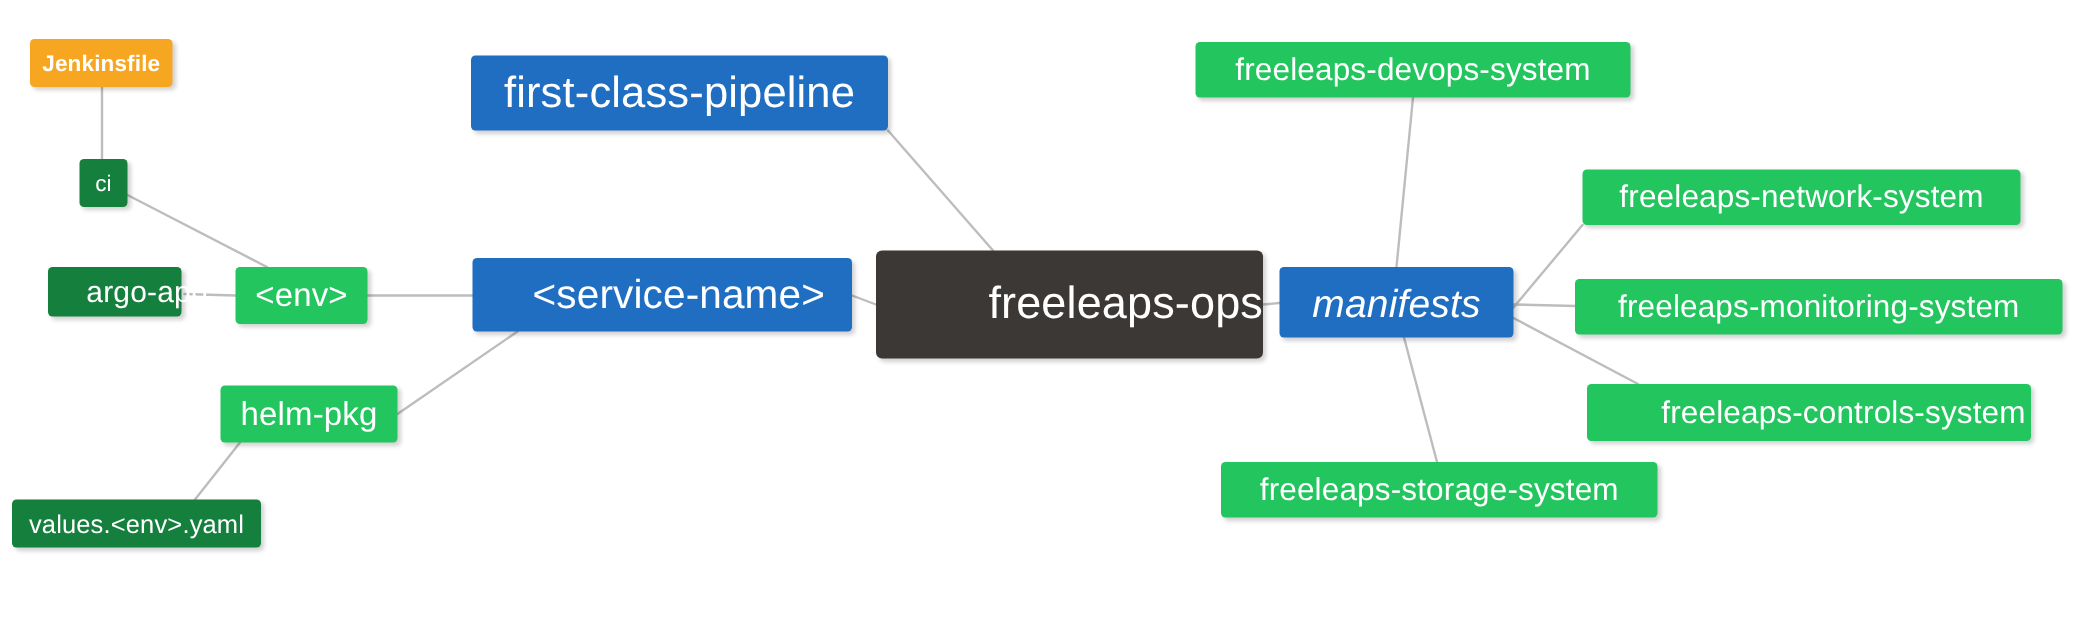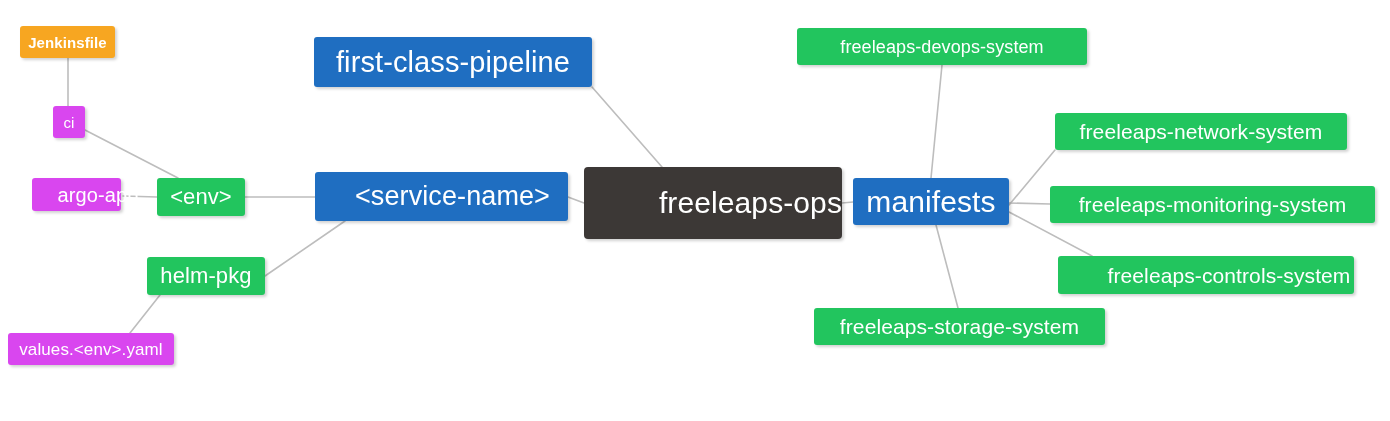--- a/index.html
+++ b/index.html
@@ -42,21 +42,21 @@
     z-index: 2;
   }
   .node-root {
     background: #3c3836;
     border-radius: 4px;
     justify-content: flex-end;
   }
   .node-blue   { background: #1f6ec1; }
   .node-green  { background: #22c55e; }
   .node-orange { background: #f7a621; }
-  .node-red    { background: #d946ef; text-align: center; }
+  .node-red    { background: #15803d; text-align: center; }
 </style>
 </head>
 <body>
 
 <div id="mindmap-canvas">
 
   <svg id="edge-layer" viewBox="0 0 1390 421" width="1390" height="421" xmlns="http://www.w3.org/2000/svg">
     <g id="edges-group">
         <path d="M 584 203 L 568 197" stroke="#bdbdbd" stroke-width="1.6" fill="none" stroke-linecap="round"></path>
         <path d="M 842 203 L 853 202" stroke="#bdbdbd" stroke-width="1.6" fill="none" stroke-linecap="round"></path>
@@ -75,33 +75,33 @@
       </g>
   </svg>
 
   <div id="nodes-layer">
       <div class="node node-root" style="left: 584px; top: 167px; width: 258px; height: 72px; font-size: 30px;">
         <span>freeleaps-ops</span>
       </div>
       <div class="node node-blue" style="left: 315px; top: 172px; width: 253px; height: 49px; font-size: 27px; padding-left: 22px;">
         <span>&lt;service-name&gt;</span>
       </div>
-      <div class="node node-blue" style="left: 853px; top: 178px; width: 156px; height: 47px; font-size: 30px;">
+      <div class="node node-blue" style="left: 853px; top: 178px; width: 156px; height: 47px; font-size: 26px; font-style: italic;">
         <span>manifests</span>
       </div>
       <div class="node node-blue" style="left: 314px; top: 37px; width: 278px; height: 50px; font-size: 29px;">
         <span>first-class-pipeline</span>
       </div>
       <div class="node node-green" style="left: 157px; top: 178px; width: 88px; height: 38px; font-size: 22px; align-items: center;">
         <span>&lt;env&gt;</span>
       </div>
       <div class="node node-green" style="left: 147px; top: 257px; width: 118px; height: 38px; font-size: 22px;">
         <span>helm-pkg</span>
       </div>
-      <div class="node node-green" style="left: 797px; top: 28px; width: 290px; height: 37px; font-size: 18px;">
+      <div class="node node-green" style="left: 797px; top: 28px; width: 290px; height: 37px; font-size: 21px;">
         <span>freeleaps-devops-system</span>
       </div>
       <div class="node node-green" style="left: 1055px; top: 113px; width: 292px; height: 37px; font-size: 21px;">
         <span>freeleaps-network-system</span>
       </div>
       <div class="node node-green" style="left: 1050px; top: 186px; width: 325px; height: 37px; font-size: 21px;">
         <span>freeleaps-monitoring-system</span>
       </div>
       <div class="node node-green" style="left: 1058px; top: 256px; width: 296px; height: 38px; font-size: 21px; padding-left: 46px;">
         <span>freeleaps-controls-system</span>

